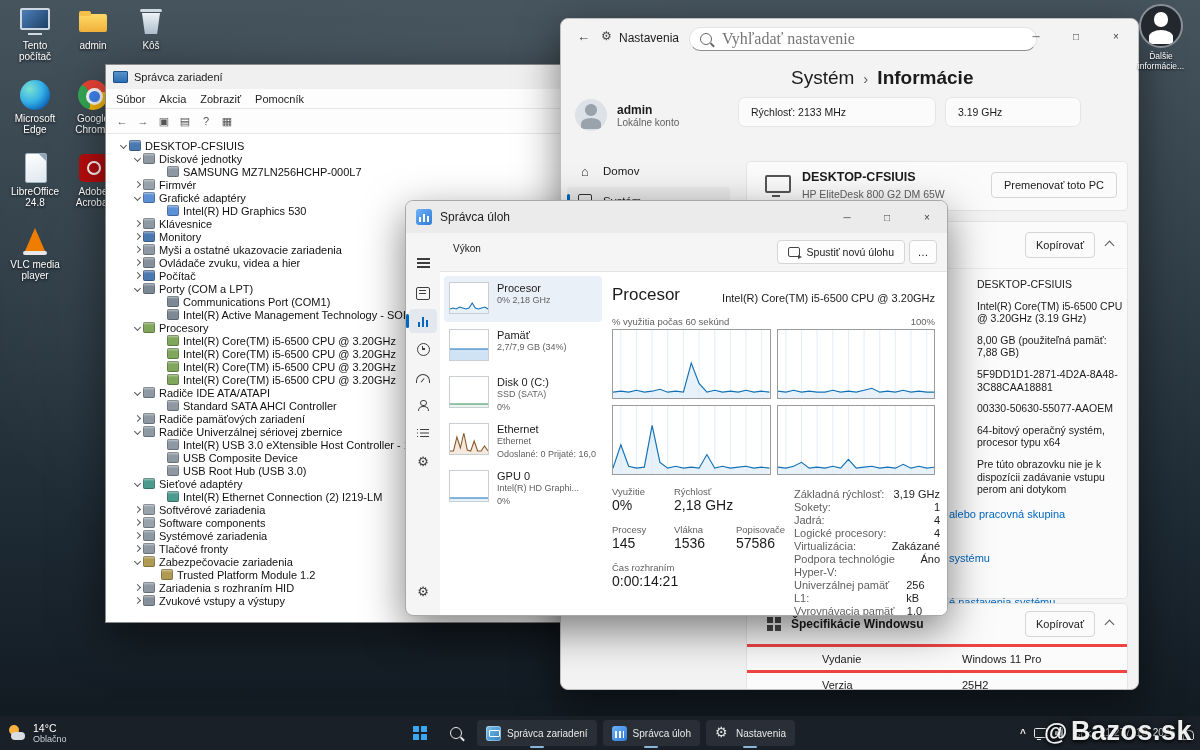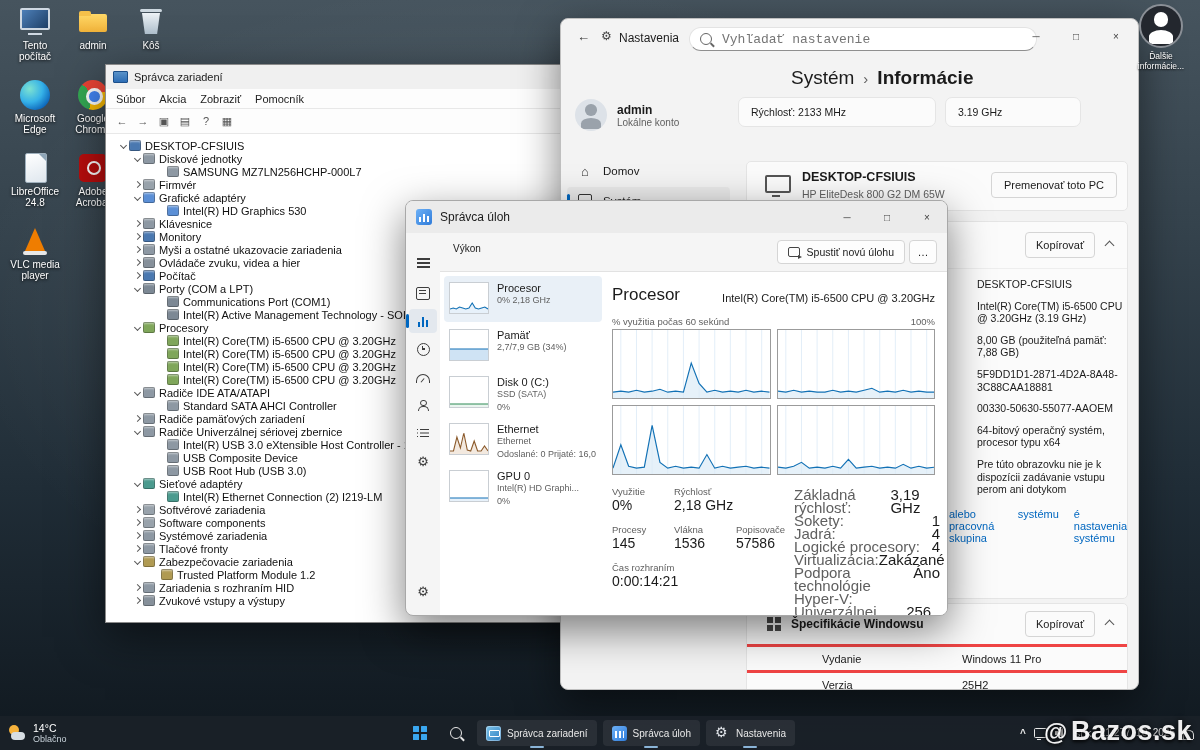--- a/index.html
+++ b/index.html
@@ -64,21 +64,21 @@
   .tree-chev.col i{transform:rotate(-45deg)}
   .tree-ico{width:12px;height:11px;border-radius:2px;margin-right:4px;flex:0 0 12px;box-shadow:inset 0 0 0 1px rgba(0,0,0,.28),inset 0 2px 2px rgba(255,255,255,.45)}
   .tree-label{padding-right:6px}
 
   
   #settings{left:560px;top:18px;width:577px;height:670px;background:#f3f3f3;border:1px solid #bfbfbf;border-radius:8px;z-index:3;overflow:hidden}
   .st-back{position:absolute;left:16px;top:10px;font-size:13px;color:#333}
   .st-gear{position:absolute;left:40px;top:10px;font-size:12px;color:#444}
   .st-title{position:absolute;left:58px;top:12px;font-size:12px;color:#1b1b1b}
   .st-search{position:absolute;left:128px;top:8px;width:326px;height:22px;background:#fff;border:1px solid #e3e3e3;border-bottom:1px solid #8f8f8f;border-radius:12px;display:flex;align-items:center;padding:0 10px;gap:8px}
-  .st-search input{border:none;outline:none;background:transparent;font-size:13px;color:#555;width:100%;font-family:Liberation Mono, monospace}
+  .st-search input{border:none;outline:none;background:transparent;font-size:16px;color:#555;width:100%;font-family:Liberation Serif, serif}
   .ico-search{width:10px;height:10px;border:1.5px solid #e8e8e8;border-radius:50%;position:relative;flex:0 0 10px}
   .ico-search::after{content:"";position:absolute;width:5px;height:1.5px;background:#e8e8e8;transform:rotate(45deg);right:-4px;bottom:-1px}
   .ico-search.dark{border-color:#666}
   .ico-search.dark::after{background:#666}
   .st-ctl{position:absolute;right:2px;top:0;display:flex;height:34px}
   .st-ctl .wbtn{width:40px}
   .st-nav{position:absolute;left:0;top:38px;bottom:0;width:175px}
   .st-user{position:absolute;left:14px;top:42px;display:flex;gap:10px;align-items:center}
   .st-avatar{width:32px;height:32px;border-radius:50%;background:#dde2e8;position:relative;overflow:hidden}
   .st-avatar .ico-person::before,.st-avatar .ico-person::after{background:#9aa2ab}
@@ -107,21 +107,21 @@
   .st-dev-name{position:absolute;left:55px;top:8px;font-size:12.5px;font-weight:bold;color:#1b1b1b}
   .st-dev-model{position:absolute;left:55px;top:26px;font-size:10.5px;color:#5f5f5f}
   .st-btn{background:#fbfbfb;border:1px solid #d5d5d5;border-radius:4px;font-size:11px;color:#1b1b1b;padding:6px 12px;font-family:inherit;cursor:default}
   .st-devcard .st-btn{position:absolute;right:10px;top:10px}
   .st-speccard{position:absolute;left:10px;top:164px;width:380px;height:376px;background:#fbfbfb;border:1px solid #e5e5e5;border-radius:5px}
   .st-spec-head{height:46px;border-bottom:1px solid #eeeeee;position:relative}
   .st-spec-head .st-btn{position:absolute;right:32px;top:10px;width:70px;text-align:center;padding:6px 0}
   .st-spec-head .chev{position:absolute;right:14px;top:20px}
   .st-values{position:absolute;left:230px;top:56px;width:146px;display:flex;flex-direction:column;gap:9px}
   .st-value{font-size:10.5px;color:#1b1b1b;line-height:1.2;word-break:break-word}
-  .st-links{position:absolute;left:202px;top:286px;display:flex;flex-direction:row;gap:15px}
+  .st-links{position:absolute;left:202px;top:286px;display:flex;flex-direction:column;gap:32px}
   .st-link{font-size:11px;color:#0067c0;text-decoration:none;cursor:default}
   .st-wincard{position:absolute;left:10px;top:546px;width:380px;height:110px;background:#fbfbfb;border:1px solid #e5e5e5;border-radius:5px}
   .st-win-head{height:40px;position:relative}
   .win-logo{position:absolute;left:20px;top:13px;display:grid;grid-template-columns:6px 6px;grid-template-rows:6px 6px;gap:1.5px}
   .win-logo i{background:#4a4a4a;display:block}
   .st-win-title{position:absolute;left:44px;top:13px;font-size:12px;font-weight:bold;color:#1b1b1b}
   .st-win-head .st-btn{position:absolute;right:32px;top:7px;width:70px;text-align:center;padding:6px 0}
   .st-win-head .chev{position:absolute;right:14px;top:17px}
   .st-winrow{height:23px;display:flex;align-items:center;border-top:3px solid #ef4444;font-size:11px}
   .st-winrow .lb{margin-left:75px;width:140px;color:#1b1b1b}
@@ -183,21 +183,21 @@
   .tm-stats{position:absolute;left:10px;top:214px;display:grid;grid-template-columns:62px 62px 70px;grid-auto-rows:38px}
   .tm-stat .lb{font-size:9.5px;color:#5f5f5f;display:block}
   .tm-stat .vl{font-size:14px;color:#1b1b1b;line-height:1.15;display:block}
   .tm-stat:nth-child(1){grid-column:1;grid-row:1}
   .tm-stat:nth-child(2){grid-column:2;grid-row:1}
   .tm-stat:nth-child(3){grid-column:1;grid-row:2}
   .tm-stat:nth-child(4){grid-column:2;grid-row:2}
   .tm-stat:nth-child(5){grid-column:3;grid-row:2}
   .tm-stat:nth-child(6){grid-column:1 / span 3;grid-row:3}
   .tm-info{position:absolute;left:192px;top:216px;width:146px}
-  .tm-inforow{display:flex;justify-content:space-between;font-size:15px;line-height:13px}
+  .tm-inforow{display:flex;justify-content:space-between;font-size:11px;line-height:13px}
   .tm-inforow .lb{color:#5f5f5f}
   .tm-inforow .vl{color:#1b1b1b}
 
   
   #taskbar{position:absolute;left:0;right:0;bottom:0;height:34px;background:rgba(26,32,40,.96);z-index:9;display:flex;align-items:center}
   .tb-weather{position:absolute;left:8px;display:flex;align-items:center;gap:7px;color:#fff}
   .tb-weather-ico{width:18px;height:16px;position:relative}
   .tb-weather-ico::before{content:"";position:absolute;left:1px;top:0;width:10px;height:10px;border-radius:50%;background:#f6b23c}
   .tb-weather-ico::after{content:"";position:absolute;left:3px;bottom:1px;width:14px;height:8px;border-radius:8px;background:#d7dde3}
   .tb-w-temp{font-size:10.5px;display:block;line-height:12px}

